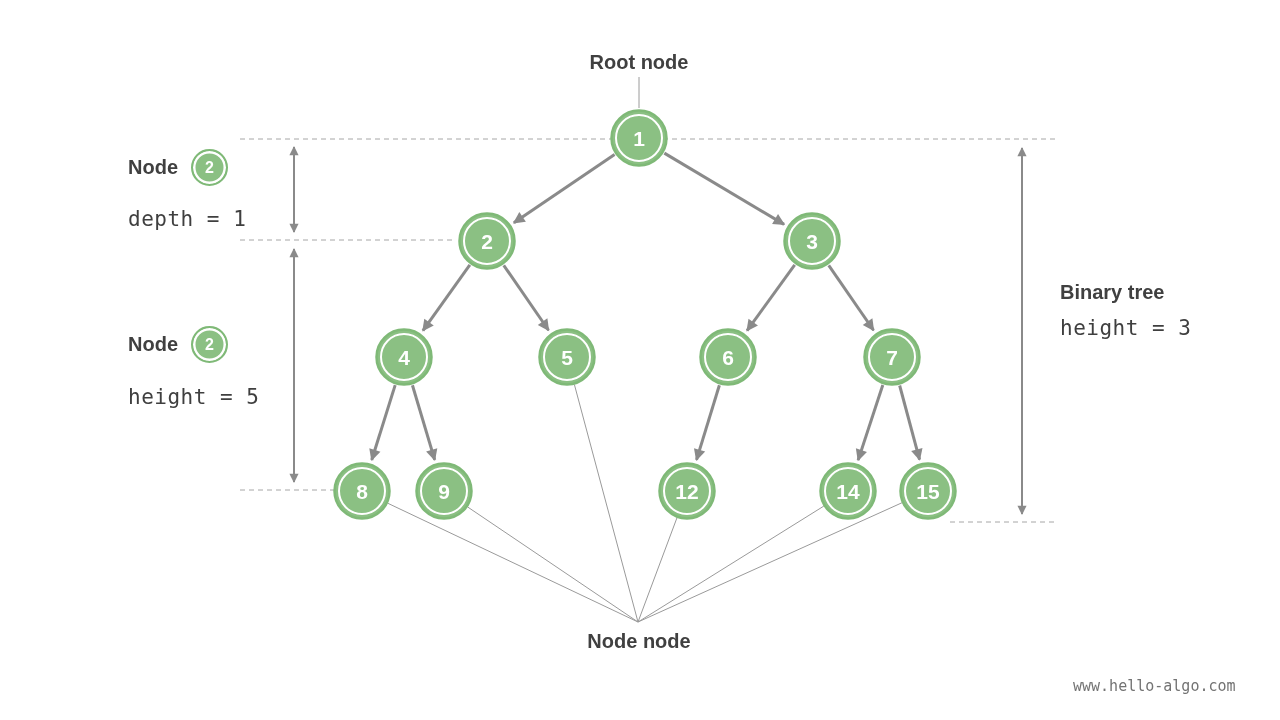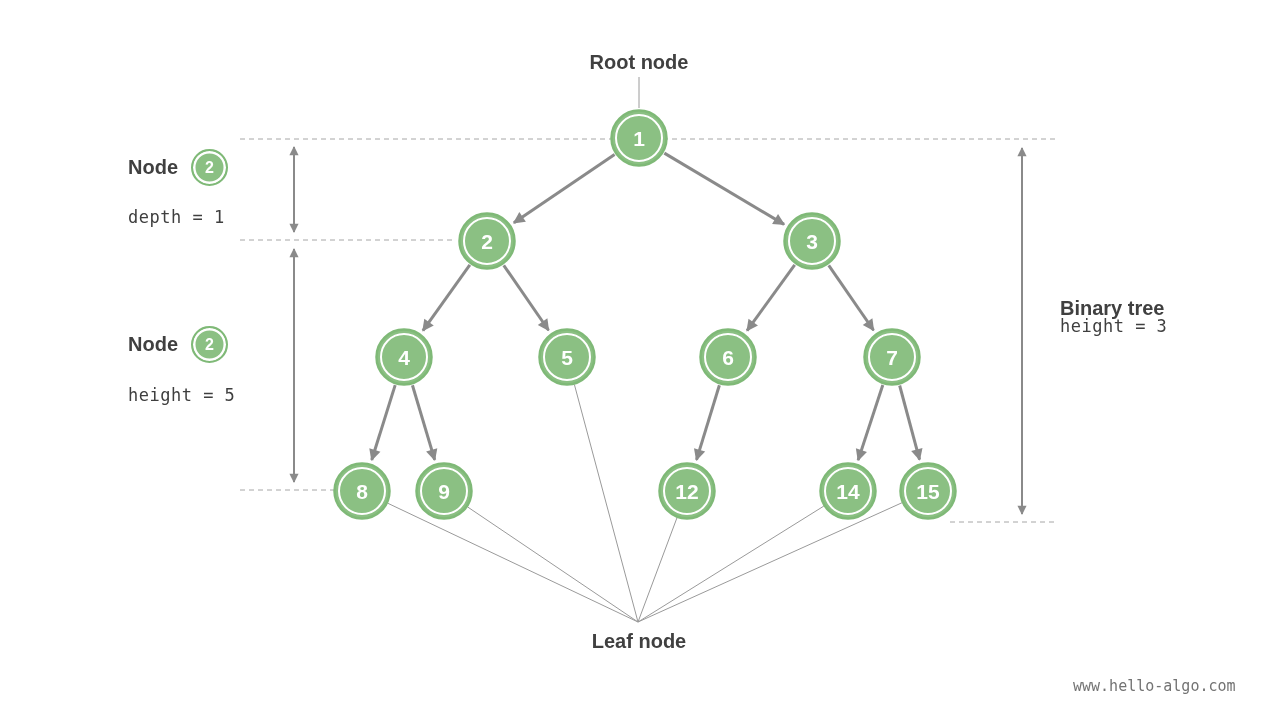--- a/index.html
+++ b/index.html
@@ -5,21 +5,21 @@
   html,body{margin:0;padding:0;background:#ffffff;}
   .canvas{
     position:relative;width:1280px;height:720px;background:#ffffff;overflow:hidden;
     font-family:"Liberation Sans",sans-serif;color:#3b3b3b;
   }
   .canvas svg{position:absolute;left:0;top:0;}
   .lbl{position:absolute;font-weight:700;font-size:20px;color:#404040;white-space:nowrap;}
   .lbl.center{transform:translateX(-50%);}
   .mono{
     position:absolute;font-family:"DejaVu Sans Mono",monospace;font-weight:400;
-    font-size:17px;color:#3f3f3f;white-space:nowrap;letter-spacing:.5px;
+    font-size:21px;color:#3f3f3f;white-space:nowrap;letter-spacing:.5px;
   }
   .legend-row{position:absolute;display:flex;align-items:center;gap:13px;justify-content:flex-end;}
   .badge{
     display:flex;align-items:center;justify-content:center;
     width:33px;height:33px;border-radius:50%;
     background:#8BC083;border:2.5px solid #7FB977;
     box-shadow:inset 0 0 0 2.5px #ffffff;
     color:#ffffff;font-weight:700;font-size:16px;
   }
   .watermark{
@@ -145,20 +145,20 @@
     <span class="badge">2</span>
   </div>
   <div class="mono" style="left:128px;top:207px;">depth = 1</div>
 
   <div class="legend-row" style="left:128px;top:326px;">
     <span class="lbl" style="position:static;">Node</span>
     <span class="badge">2</span>
   </div>
   <div class="mono" style="left:128px;top:385px;">height = 5</div>
 
-  <div class="lbl" style="left:1060px;top:297px;">Binary tree</div>
+  <div class="lbl" style="left:1060px;top:281px;">Binary tree</div>
   <div class="mono" style="left:1060px;top:316px;">height = 3</div>
 
-  <div class="lbl center" style="left:639px;top:630px;">Leaf node</div>
+  <div class="lbl center" style="left:639px;top:630px;">Node node</div>
 
   <div class="watermark" style="left:1073px;top:677px;">www.hello-algo.com</div>
 
 </div>
 
 </body></html>

